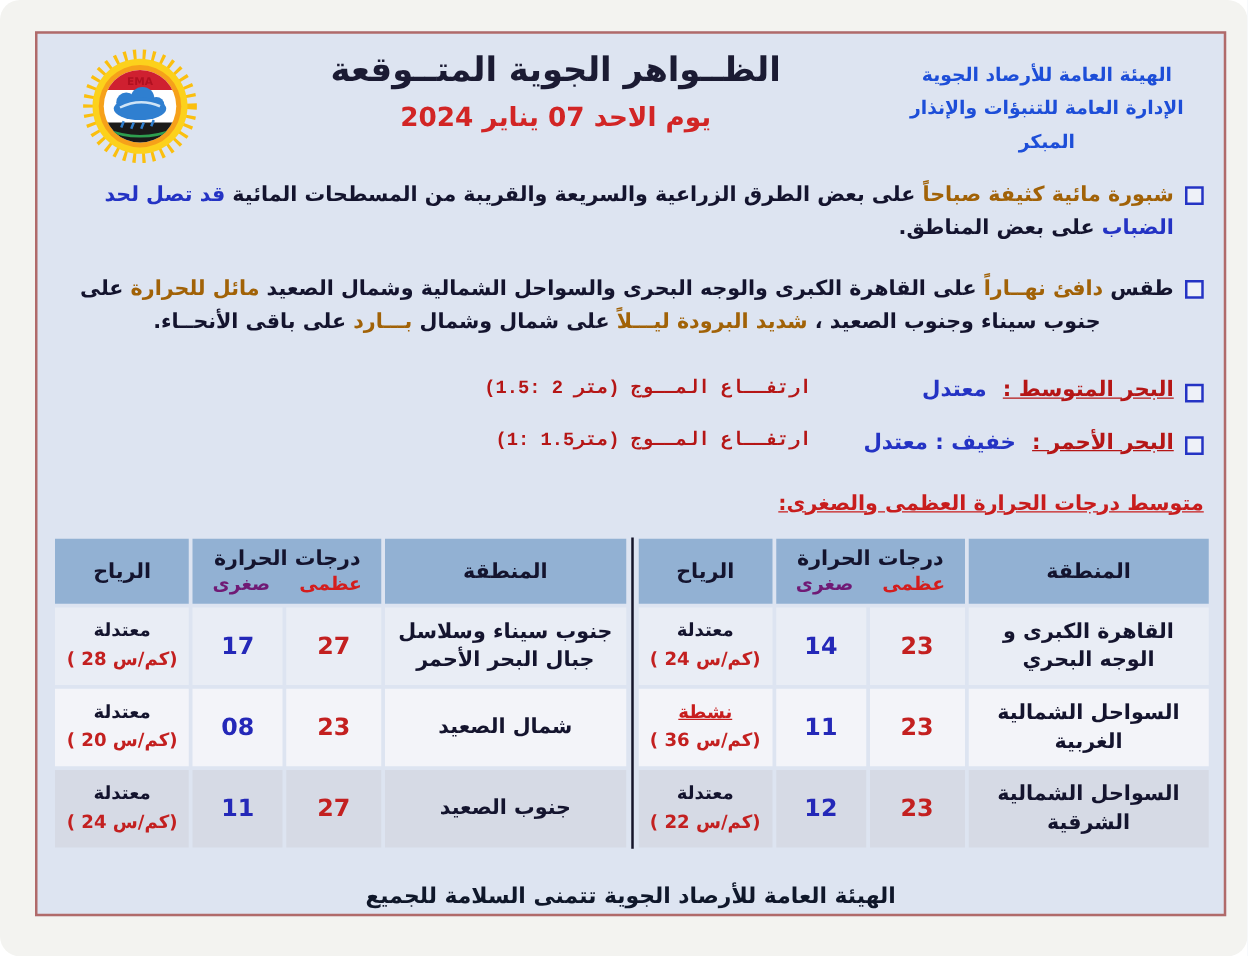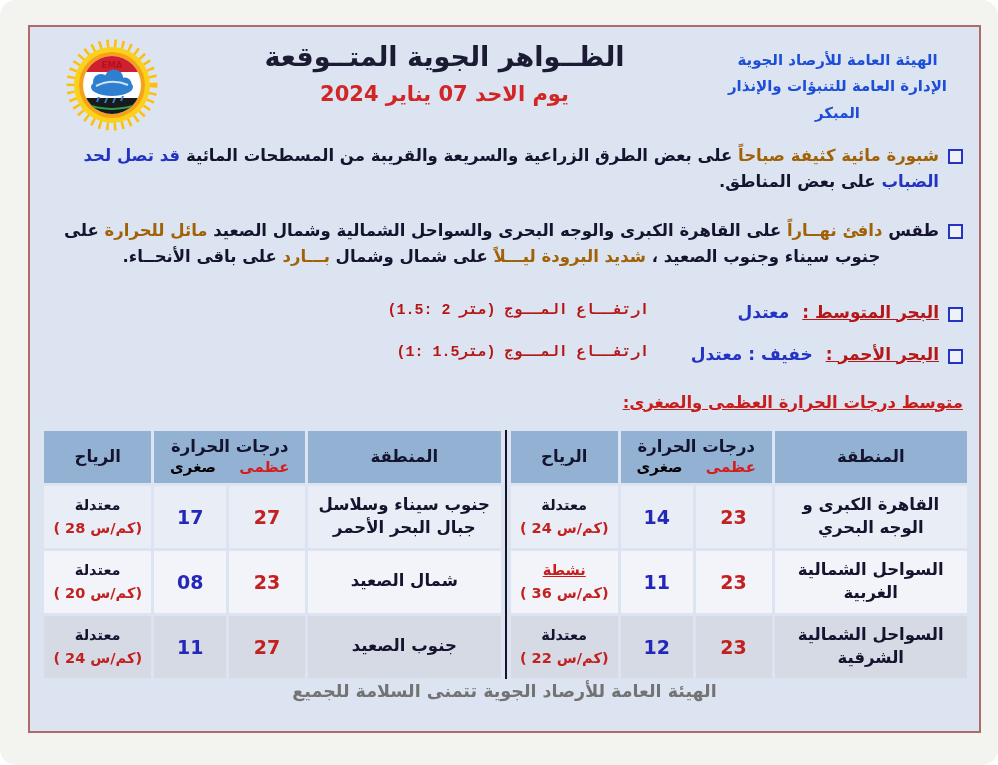--- a/index.html
+++ b/index.html
@@ -35,33 +35,33 @@
 
   
   .tables{display:flex;direction:ltr;align-items:stretch;margin:16px 9px 0 11px;}
   .half{flex:1;}
   .vdivider{width:2px;background:#15152a;margin:2px 1px;}
   table{width:100%;border-collapse:separate;border-spacing:3px;direction:rtl;}
   th,td{text-align:center;vertical-align:middle;padding:2px 4px;box-sizing:border-box;}
   th{background:#92b1d3;color:#14142e;font-size:16.5px;height:52px;font-weight:bold;}
   .thsub{display:flex;justify-content:space-around;font-size:15px;margin-top:2px;}
   .thsub .mx{color:#d41d1d;}
-  .thsub .mn{color:#000000;}
+  .thsub .mn{color:#701a75;}
   tr.data{height:62px;}
   tr.r1 td{background:#e9edf5;}
   tr.r2 td{background:#f3f4f9;}
   tr.r3 td{background:#d6dae5;}
   td.region{font-size:16.5px;font-weight:bold;color:#14142e;line-height:1.35;}
   td.max{color:#c32020;font-weight:bold;font-size:19px;}
   td.min{color:#2428b8;font-weight:bold;font-size:19px;}
   td.wind{font-size:14.5px;font-weight:bold;color:#14142e;line-height:1.55;}
   td.wind .speed{color:#c32020;}
   td.wind.wind-active .state{color:#c81d1d;text-decoration:underline;}
 
-  .footer{text-align:center;font-size:17.5px;font-weight:bold;color:#737373;}
+  .footer{margin-top:26px;text-align:center;font-size:17.5px;font-weight:bold;color:#0f172a;}
 </style>
 </head>
 <body>
 
 <div class="screen">
   <div class="frame">
 
     <div class="hdr">
       <div class="org">
         <div>الهيئة العامة للأرصاد الجوية</div>

